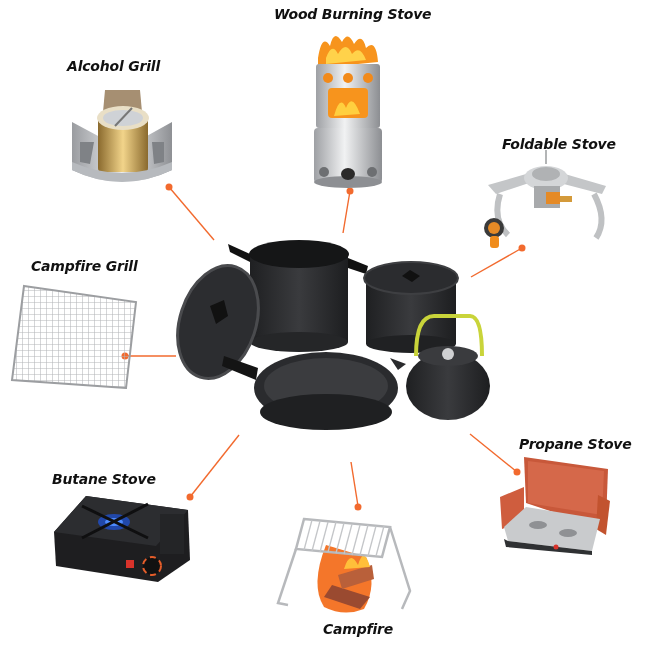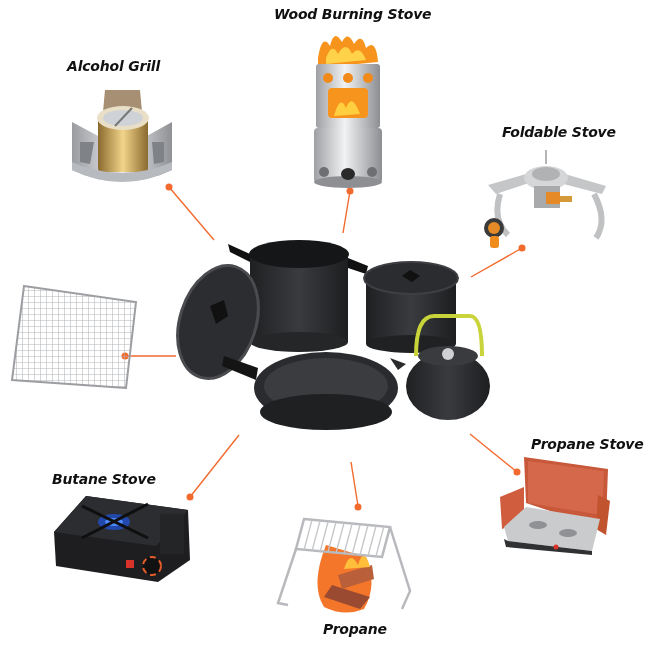--- a/index.html
+++ b/index.html
@@ -28,24 +28,25 @@
       <circle cx="190" cy="497" r="3.5" stroke="none"></circle>
       <line x1="517" y1="472" x2="470" y2="434"></line>
       <circle cx="517" cy="472" r="3.5" stroke="none"></circle>
       <line x1="351" y1="462" x2="358" y2="506"></line>
       <circle cx="358" cy="507" r="3.5" stroke="none"></circle>
     </g>
   </svg>
 
   <div class="label" style="left:274px;top:6px;">Wood Burning Stove</div>
   <div class="label" style="left:67px;top:58px;">Alcohol Grill</div>
-  <div class="label" style="left:502px;top:124px;text-align:right;">Foldable Stove</div>
+  <div class="label" style="left:502px;top:136px;text-align:right;">Foldable Stove</div>
+  <div class="label" style="left:31px;top:258px;">Campfire Grill</div>
   <div class="label" style="left:44px;top:471px;margin-left:8px;">Butane Stove</div>
-  <div class="label" style="left:519px;top:436px;margin-left:12px;">Propane Stove</div>
-  <div class="label" style="left:323px;top:621px;">Propane</div>
+  <div class="label" style="left:519px;top:436px;">Propane Stove</div>
+  <div class="label" style="left:323px;top:621px;">Campfire</div>
 
   <svg class="item" style="left:70px;top:82px" width="105" height="110" viewBox="0 0 105 110">
     <defs>
       <linearGradient id="brass" x1="0" x2="1">
           <stop offset="0" stop-color="#8a6a2e"></stop>
           <stop offset="0.5" stop-color="#f2d48a"></stop>
           <stop offset="1" stop-color="#8a6a2e"></stop>
         </linearGradient>
       <linearGradient id="steel" x1="0" x2="1">
           <stop offset="0" stop-color="#9a9ca0"></stop>

